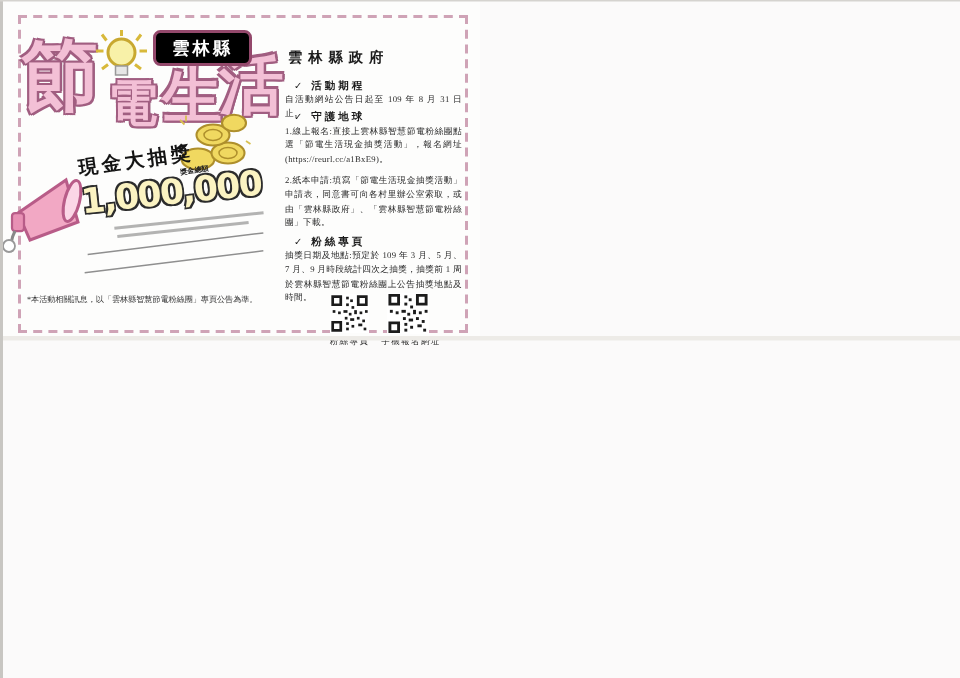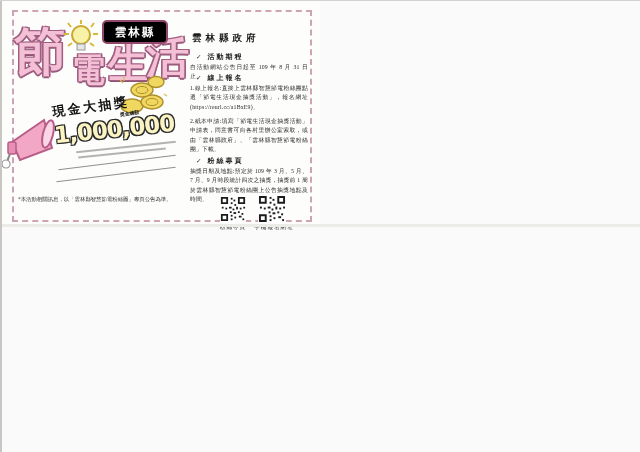--- a/index.html
+++ b/index.html
@@ -497,21 +497,21 @@
     </svg>
 
     <div class="abs introh" style="left:192px;top:32px">雲林縣政府</div>
 
     <div class="abs sec" style="left:196px;top:52px">
       <span class="chk">✓</span><span>活動期程</span>
     </div>
     <div class="abs bodytx" style="left:190px;top:63px;width:118px">自活動網站公告日起至 109 年 8 月 31 日止。</div>
 
     <div class="abs sec" style="left:196px;top:73px">
-      <span class="chk">✓</span><span>線上報名</span>
+      <span class="chk">✓</span><span>守護地球</span>
     </div>
     <div class="abs bodytx" style="left:190px;top:84px;width:118px">1.線上報名:直接上雲林縣智慧節電粉絲團點選「節電生活現金抽獎活動」，報名網址(https://reurl.cc/a1BxE9)。</div>
     <div class="abs bodytx" style="left:190px;top:117px;width:118px">2.紙本申請:填寫「節電生活現金抽獎活動」申請表，同意書可向各村里辦公室索取，或由「雲林縣政府」、「雲林縣智慧節電粉絲團」下載。</div>
 
     <div class="abs sec" style="left:196px;top:156px">
       <span class="chk">✓</span><span>粉絲專頁</span>
     </div>
     <div class="abs bodytx" style="left:190px;top:167px;width:118px">抽獎日期及地點:預定於 109 年 3 月、5 月、7 月、9 月時段統計四次之抽獎，抽獎前 1 周於雲林縣智慧節電粉絲團上公告抽獎地點及時間。</div>
 
     <svg class="abs" style="left:220px;top:196px" width="26" height="26" viewBox="0 0 29 29">

